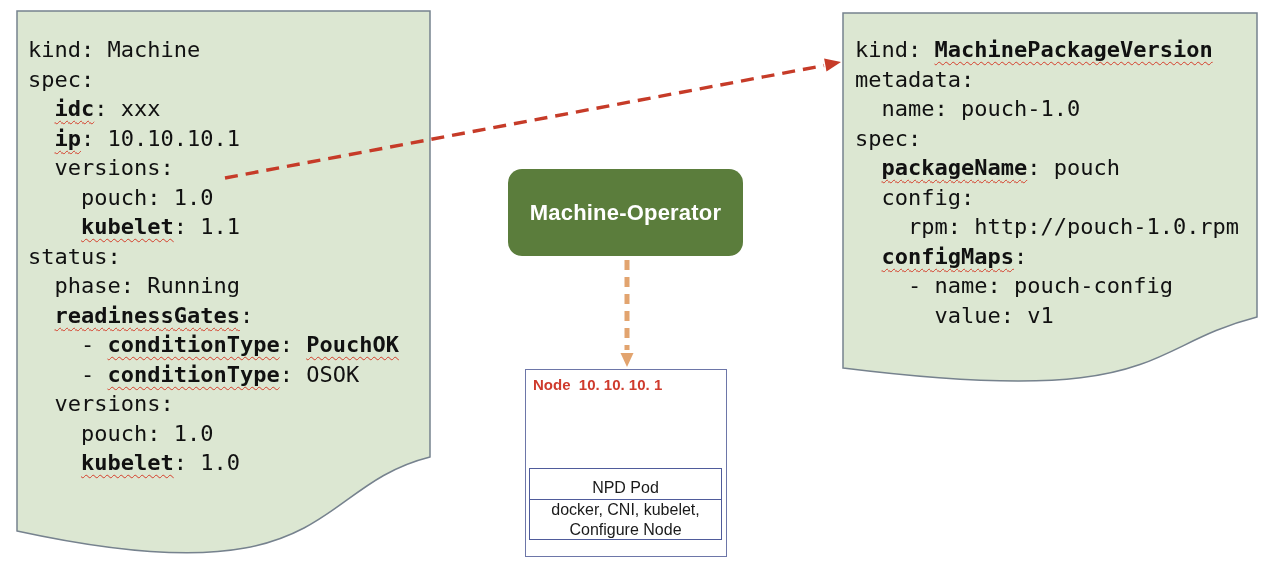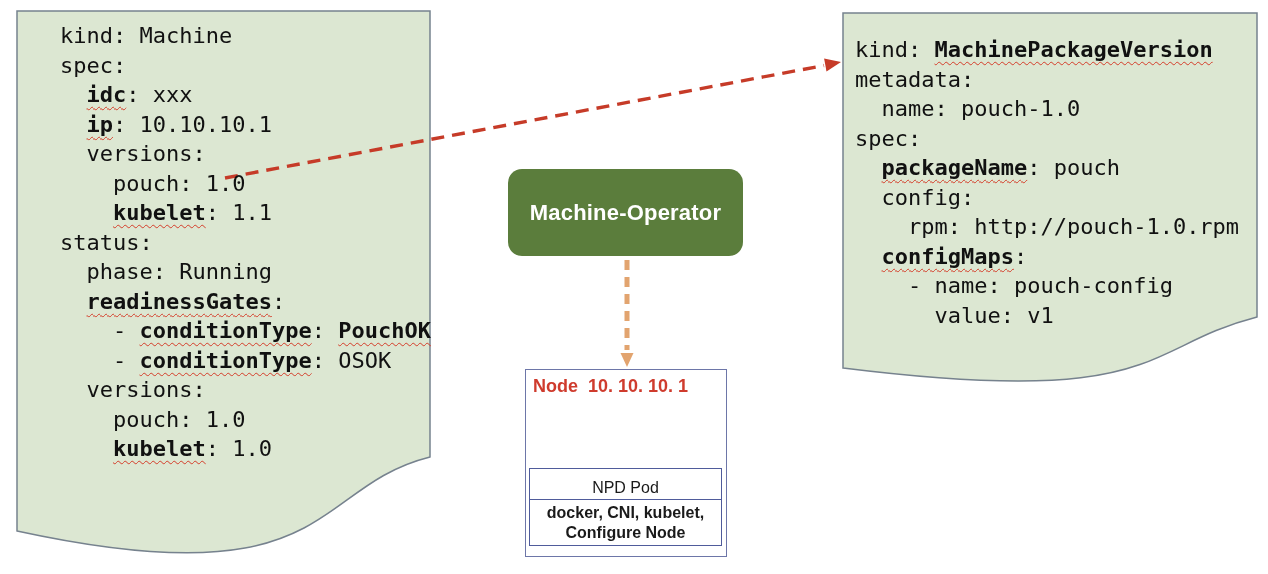--- a/index.html
+++ b/index.html
@@ -19,21 +19,21 @@
   
   .doc-text {
     position: absolute;
     margin: 0;
     font-family: "DejaVu Sans Mono", monospace;
     font-size: 22px;
     line-height: 29.5px;
     color: #111111;
     white-space: pre;
   }
-  .doc-text.left  { left: 28px;  top: 21px; margin-left: 32px; }
+  .doc-text.left  { left: 28px;  top: 35px; }
   .doc-text.right { left: 855px; top: 35px; }
   .doc-line { white-space: pre; }
   .sq {
     text-decoration-line: underline;
     text-decoration-style: wavy;
     text-decoration-color: #d43d2a;
     text-decoration-thickness: 1px;
     text-underline-offset: 4px;
     text-decoration-skip-ink: none;
     font-weight: bold;
@@ -63,39 +63,39 @@
     width: 202px; height: 188px;
     background: #ffffff;
     border: 1.5px solid #6d76a8;
     box-sizing: border-box;
   }
   .node-title {
     position: absolute;
     left: 7px; top: 6px;
     color: #cf3b2d;
     font-weight: bold;
-    font-size: 18px;
+    font-size: 15px;
     white-space: pre;
   }
   .inner-box {
     position: absolute;
     left: 3px;
     width: 193px;
     background: #ffffff;
     border: 1.2px solid #4f5b9b;
     box-sizing: border-box;
     display: flex;
     flex-direction: column;
     align-items: center;
     justify-content: center;
     text-align: center;
     color: #1a1a1a;
   }
   .npd-box { top: 98px; height: 40px; font-size: 16px; }
-  .cfg-box { top: 129px; height: 47px; font-size: 16px; line-height: 20px; font-weight: bold; }
+  .cfg-box { top: 129px; height: 41px; font-size: 16px; line-height: 20px; }
 </style>
 </head>
 <body>
 
 <div class="stage">
 
   <svg class="layer" viewBox="0 0 1268 574">
 
     <path d="M 17 11 H 430 V 457 C 310 487 335 600 17 531 Z" fill="#dce7d2" stroke="#76828e" stroke-width="1.5"></path>
 

